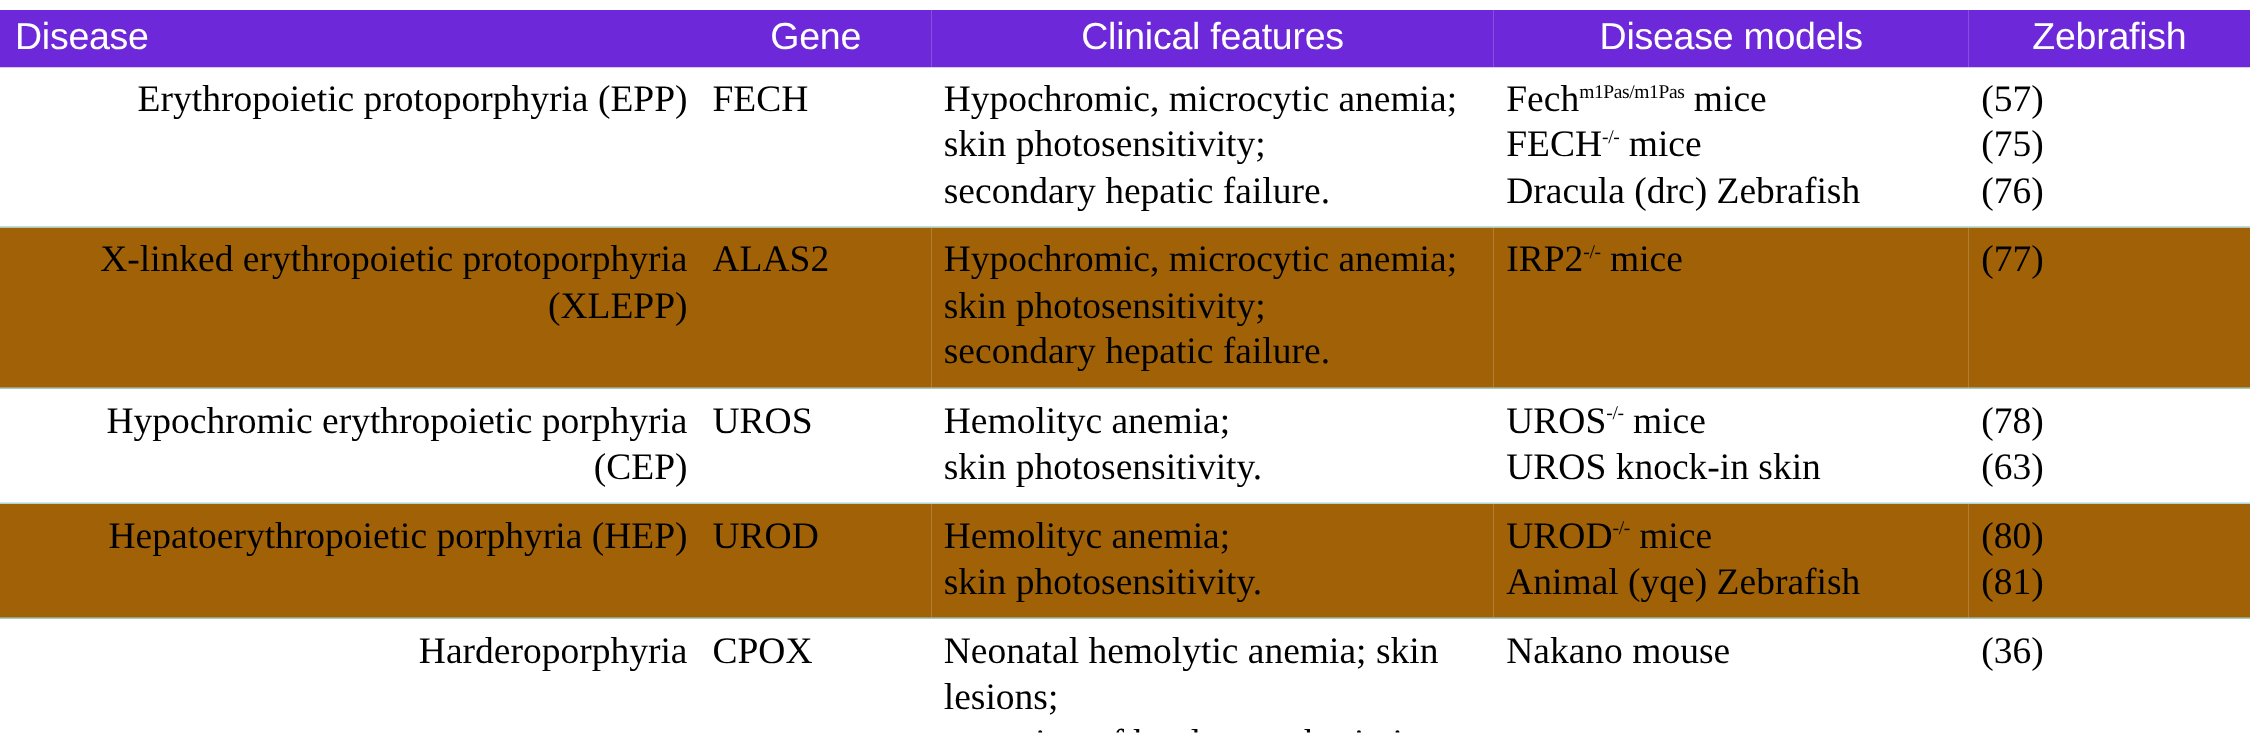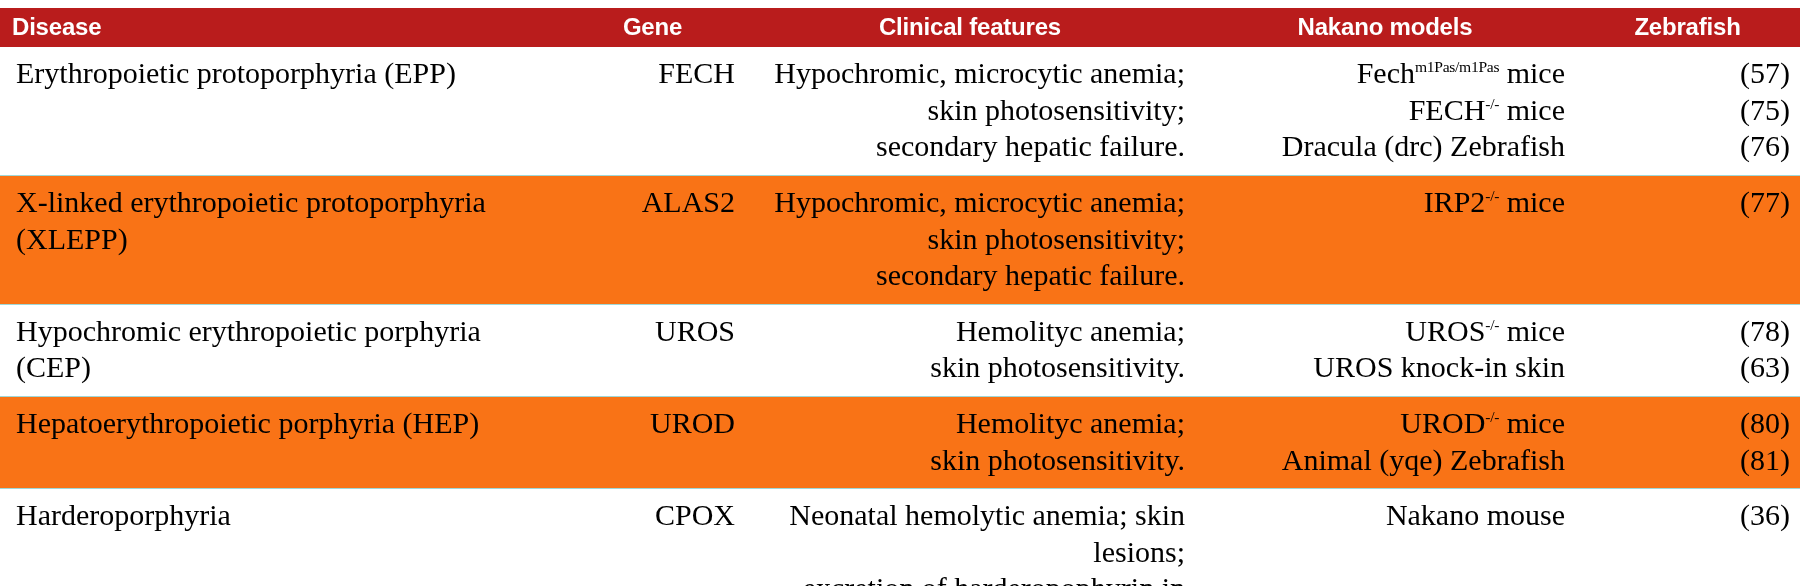--- a/index.html
+++ b/index.html
@@ -24,47 +24,47 @@
     width: 1800px;
     table-layout: fixed;
   }
   table.porphyria-table col.c-disease   { width: 560px; }
   table.porphyria-table col.c-gene      { width: 185px; }
   table.porphyria-table col.c-clinical  { width: 450px; }
   table.porphyria-table col.c-animal    { width: 380px; }
   table.porphyria-table col.c-refs      { width: 225px; }
 
   thead th {
-    background: #b91c1c;
+    background: #6d28d9;
     color: #ffffff;
     font-family: "Liberation Sans", sans-serif;
-    font-weight: bold;
-    font-size: 24px;
+    font-weight: normal;
+    font-size: 30px;
     padding: 6px 10px 8px 10px;
     text-align: center;
     letter-spacing: -0.2px;
     line-height: 1.05;
   }
   thead th.left {
     text-align: left;
     padding-left: 12px;
   }
   tbody td {
     font-size: 30px;
     line-height: 1.22;
     padding: 8px 10px 10px 10px;
     vertical-align: top;
-    text-align: right;
+    text-align: left;
   }
   tbody td.disease {
-    text-align: left;
+    text-align: right;
     padding-left: 16px;
   }
   tbody tr.shaded td {
-    background: #f97316;
+    background: #a16207;
   }
   tbody tr.plain td {
     background: #ffffff;
   }
   tbody tr td {
     border-bottom: 1px solid #9fd8d8;
   }
   tbody tr:last-child td {
     border-bottom: none;
   }
@@ -87,21 +87,21 @@
       <col class="c-gene">
       <col class="c-clinical">
       <col class="c-animal">
       <col class="c-refs">
     </colgroup>
     <thead>
       <tr>
         <th class="left">Disease</th>
         <th>Gene</th>
         <th>Clinical features</th>
-        <th>Nakano models</th>
+        <th>Disease models</th>
         <th>Zebrafish</th>
       </tr>
     </thead>
     <tbody id="table-body">
         <tr class="plain">
           <td class="disease">Erythropoietic protoporphyria (EPP)</td>
           <td><span class="gene">FECH</span></td>
           <td>
             <span class="line">Hypochromic, microcytic anemia;</span>
             <span class="line">skin photosensitivity;</span>

